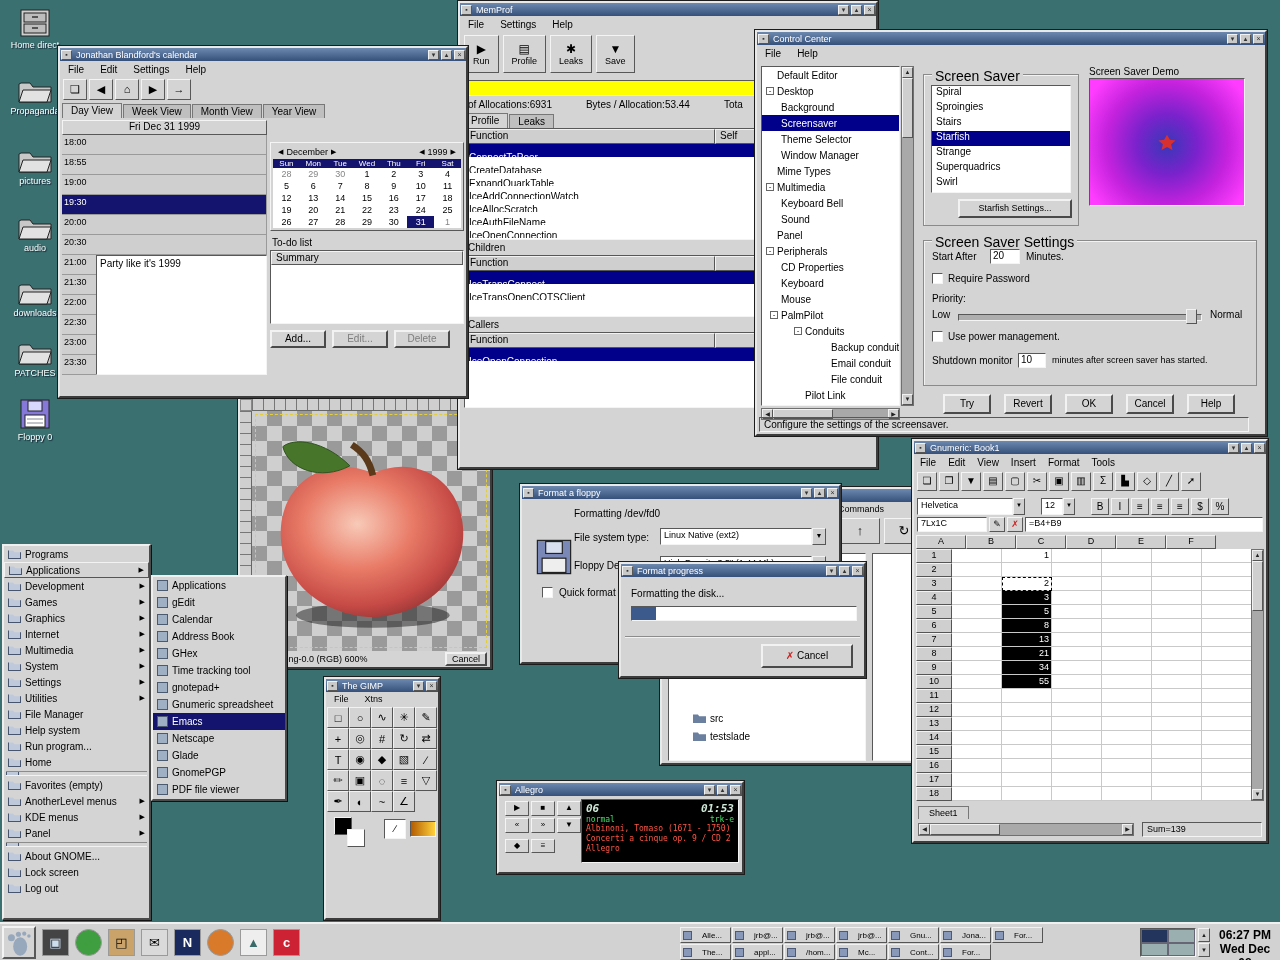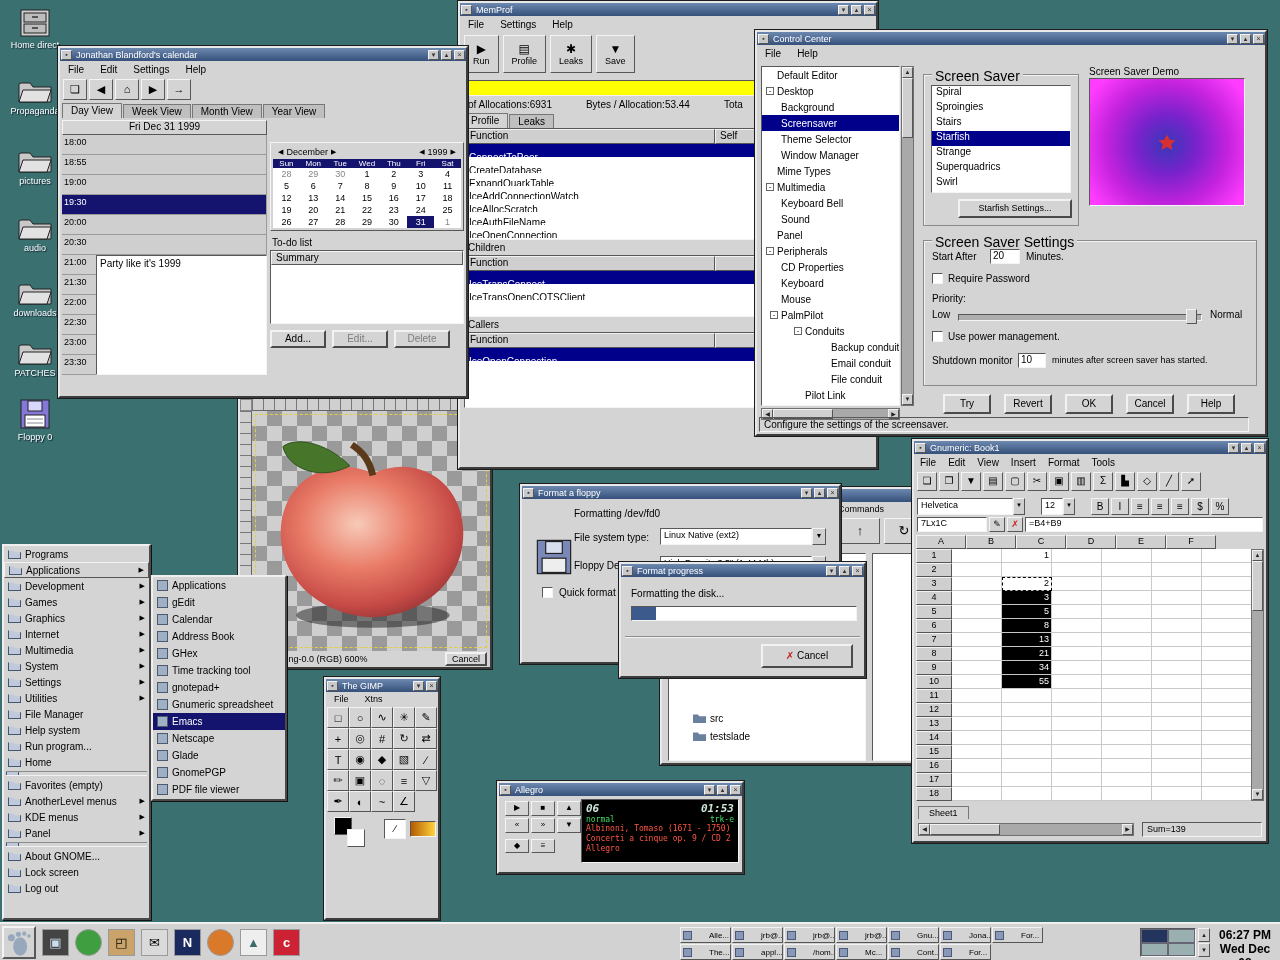--- a/index.html
+++ b/index.html
@@ -177,21 +177,21 @@
 .pl{width:27px;height:27px;display:flex;align-items:center;justify-content:center;font-size:13px;background:#c6c6c6;border:1px solid #9a9a9a}
 .pl.mono{background:#444;color:#cde}
 .pl.apple{background:#3f9e3f;border-radius:50%;color:#3f9e3f}
 .pl.pkg{background:#c9a36a}
 .pl.mail{background:#dadada}
 .pl.nets{background:#1a2a5e;color:#fff;font-weight:bold}
 .pl.tiger{background:#d97a2a;border-radius:50%;color:#d97a2a}
 .pl.mtn{background:#eee;color:#3a6a6a}
 .pl.cnet{background:#c23;color:#fff;font-weight:bold}
 .taskbar{position:absolute;left:680px;top:3px;display:grid;grid-auto-flow:column;grid-template-rows:16px 16px;grid-auto-columns:51px;gap:1px}
-.task{display:flex;align-items:center;gap:17px;font-size:8px;padding:0 2px;background:#d4d4d4;border:1px solid;border-color:#f2f2f2 #555 #555 #f2f2f2;overflow:hidden;white-space:nowrap}
+.task{display:flex;align-items:center;gap:10px;font-size:8px;padding:0 2px;background:#d4d4d4;border:1px solid;border-color:#f2f2f2 #555 #555 #f2f2f2;overflow:hidden;white-space:nowrap}
 .ticon{width:9px;height:9px;background:#8898b8;border:1px solid #4c5a78;flex:none}
 .pager{position:absolute;left:1140px;top:4px;width:56px;height:29px;display:grid;grid-template:repeat(2,1fr)/repeat(2,1fr);background:#9ab0b0;border:1px solid;border-color:#585858 #f4f4f4 #f4f4f4 #585858}
 .pcell{border:1px solid #667}
 .pcell.on{background:#23355c}
 .tinycol{position:absolute;left:1198px;top:4px;display:flex;flex-direction:column;gap:1px}
 .tinycol .sbb{width:12px;height:14px;line-height:12px}
 .clock{position:absolute;left:1214px;top:4px;width:62px;height:30px;text-align:center;font-size:12px;font-weight:bold;line-height:14px}
 </style>
 </head>
 <body>

